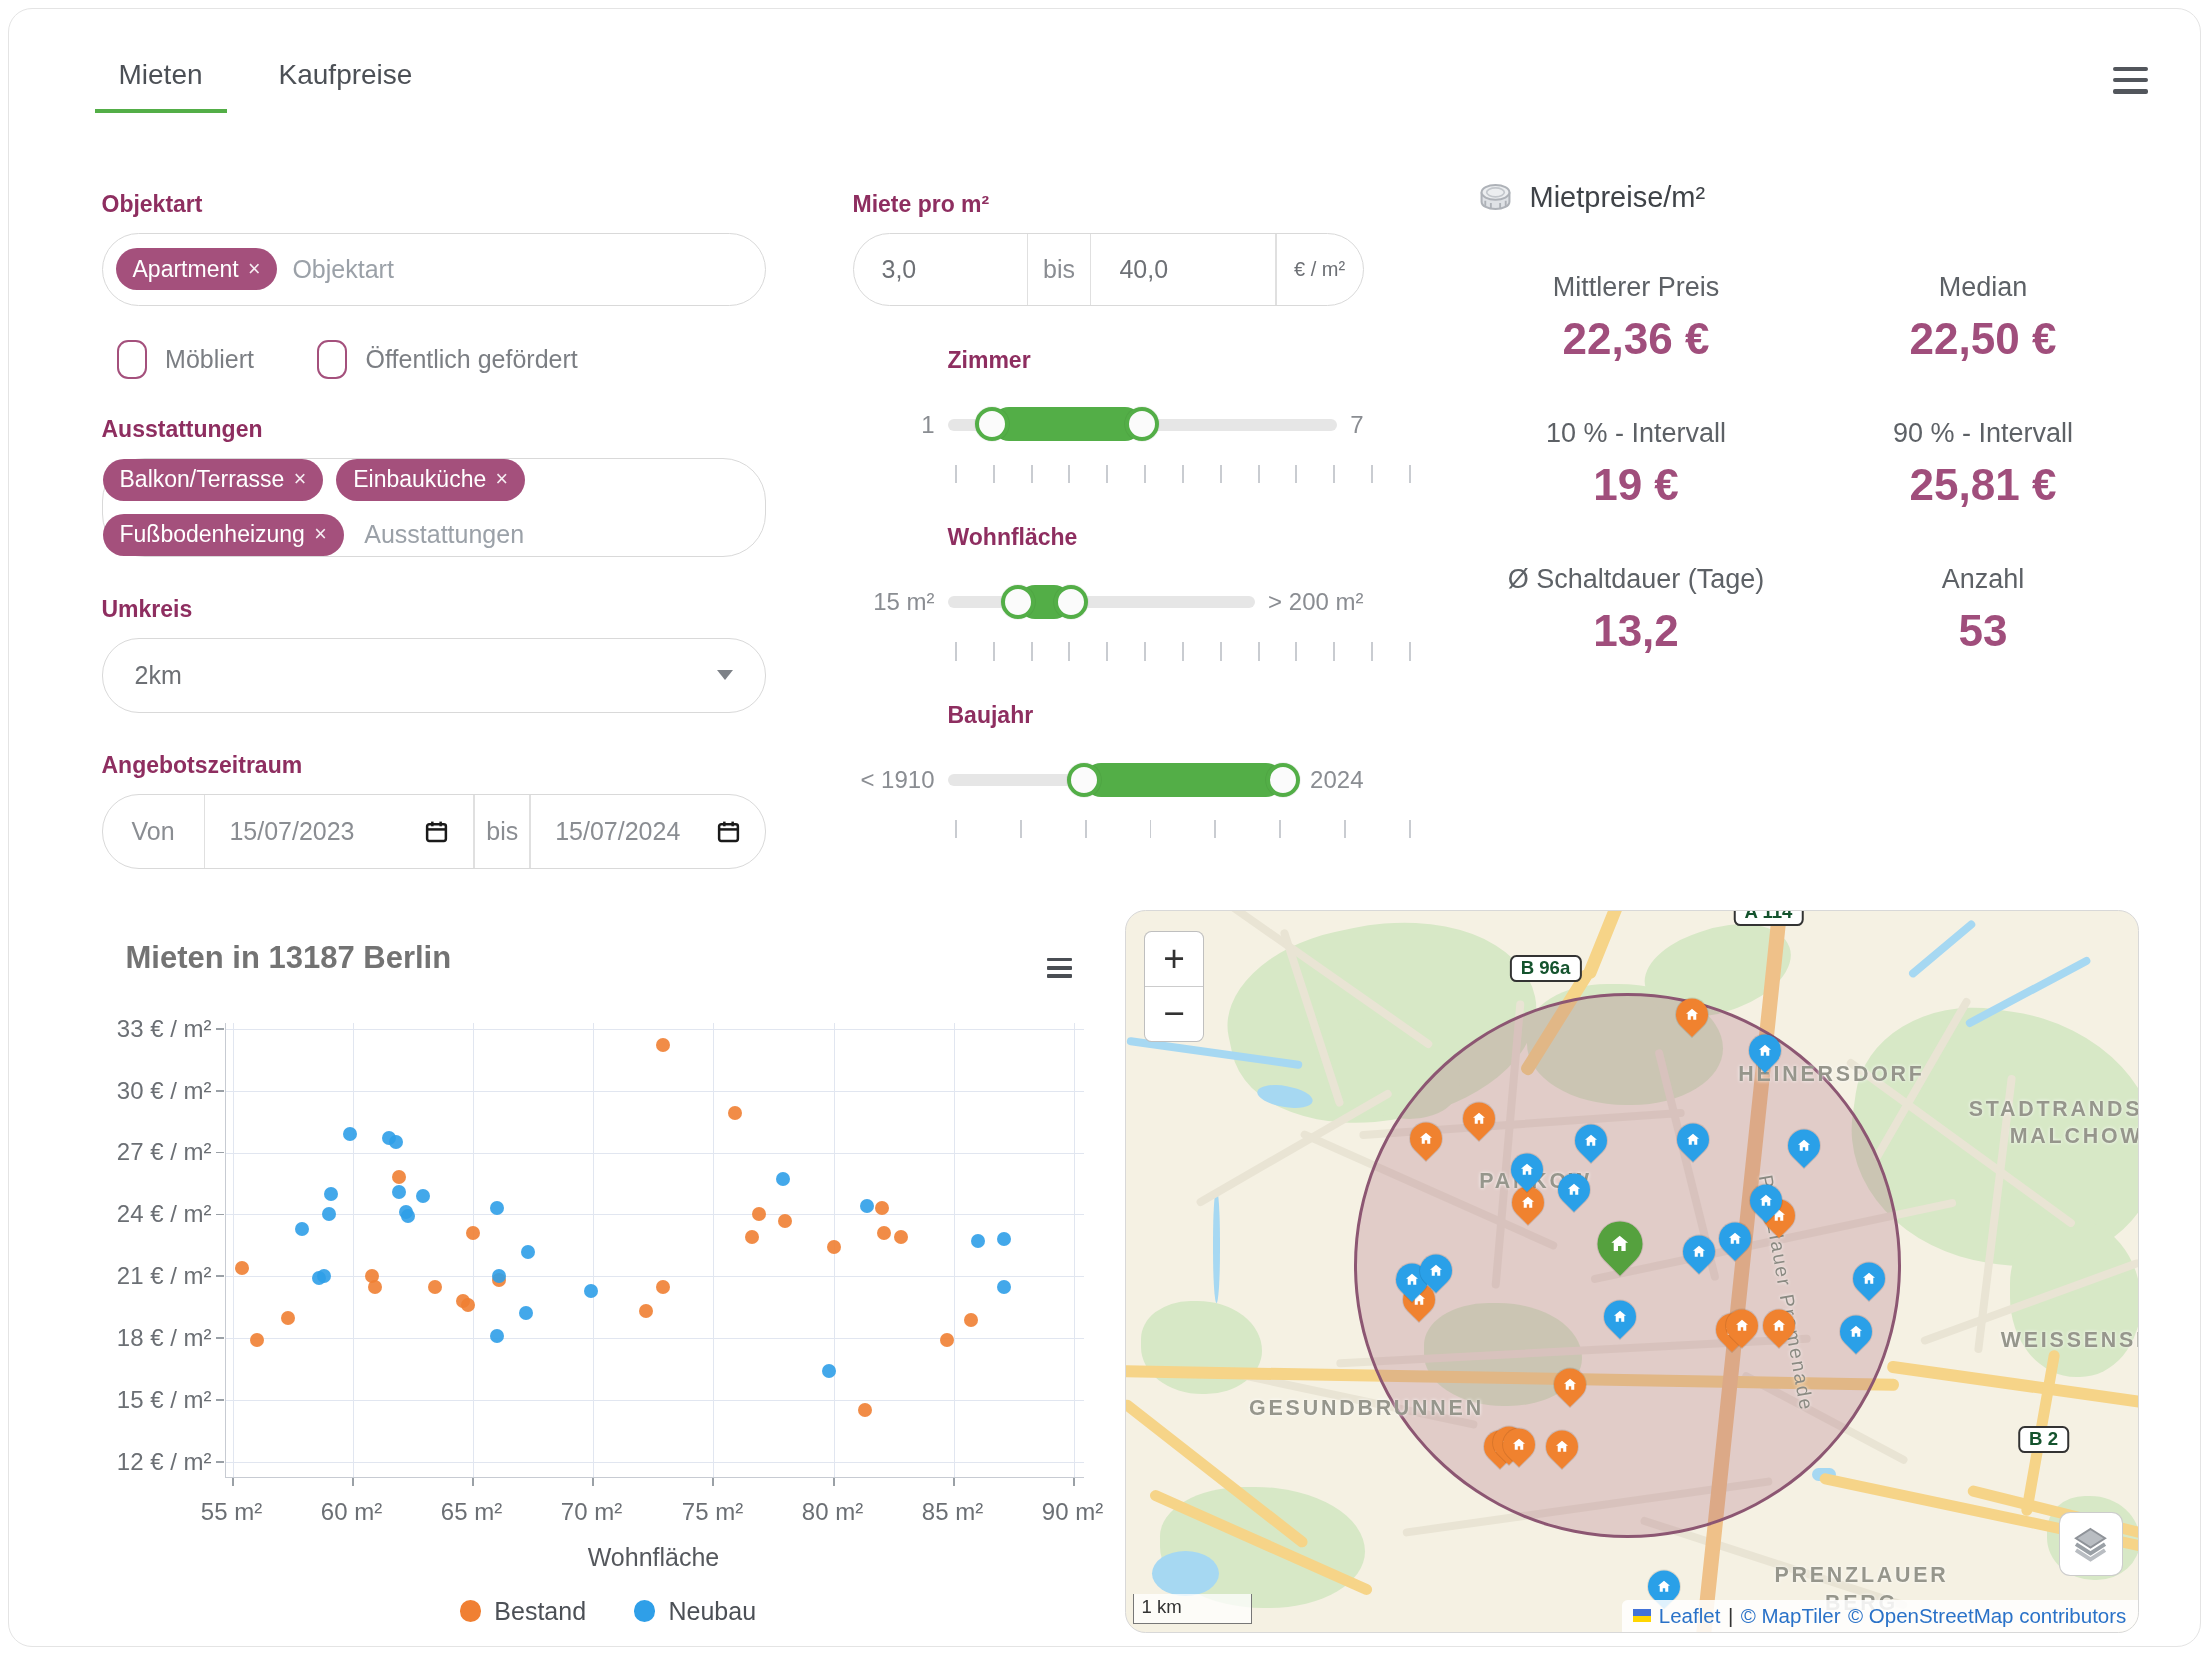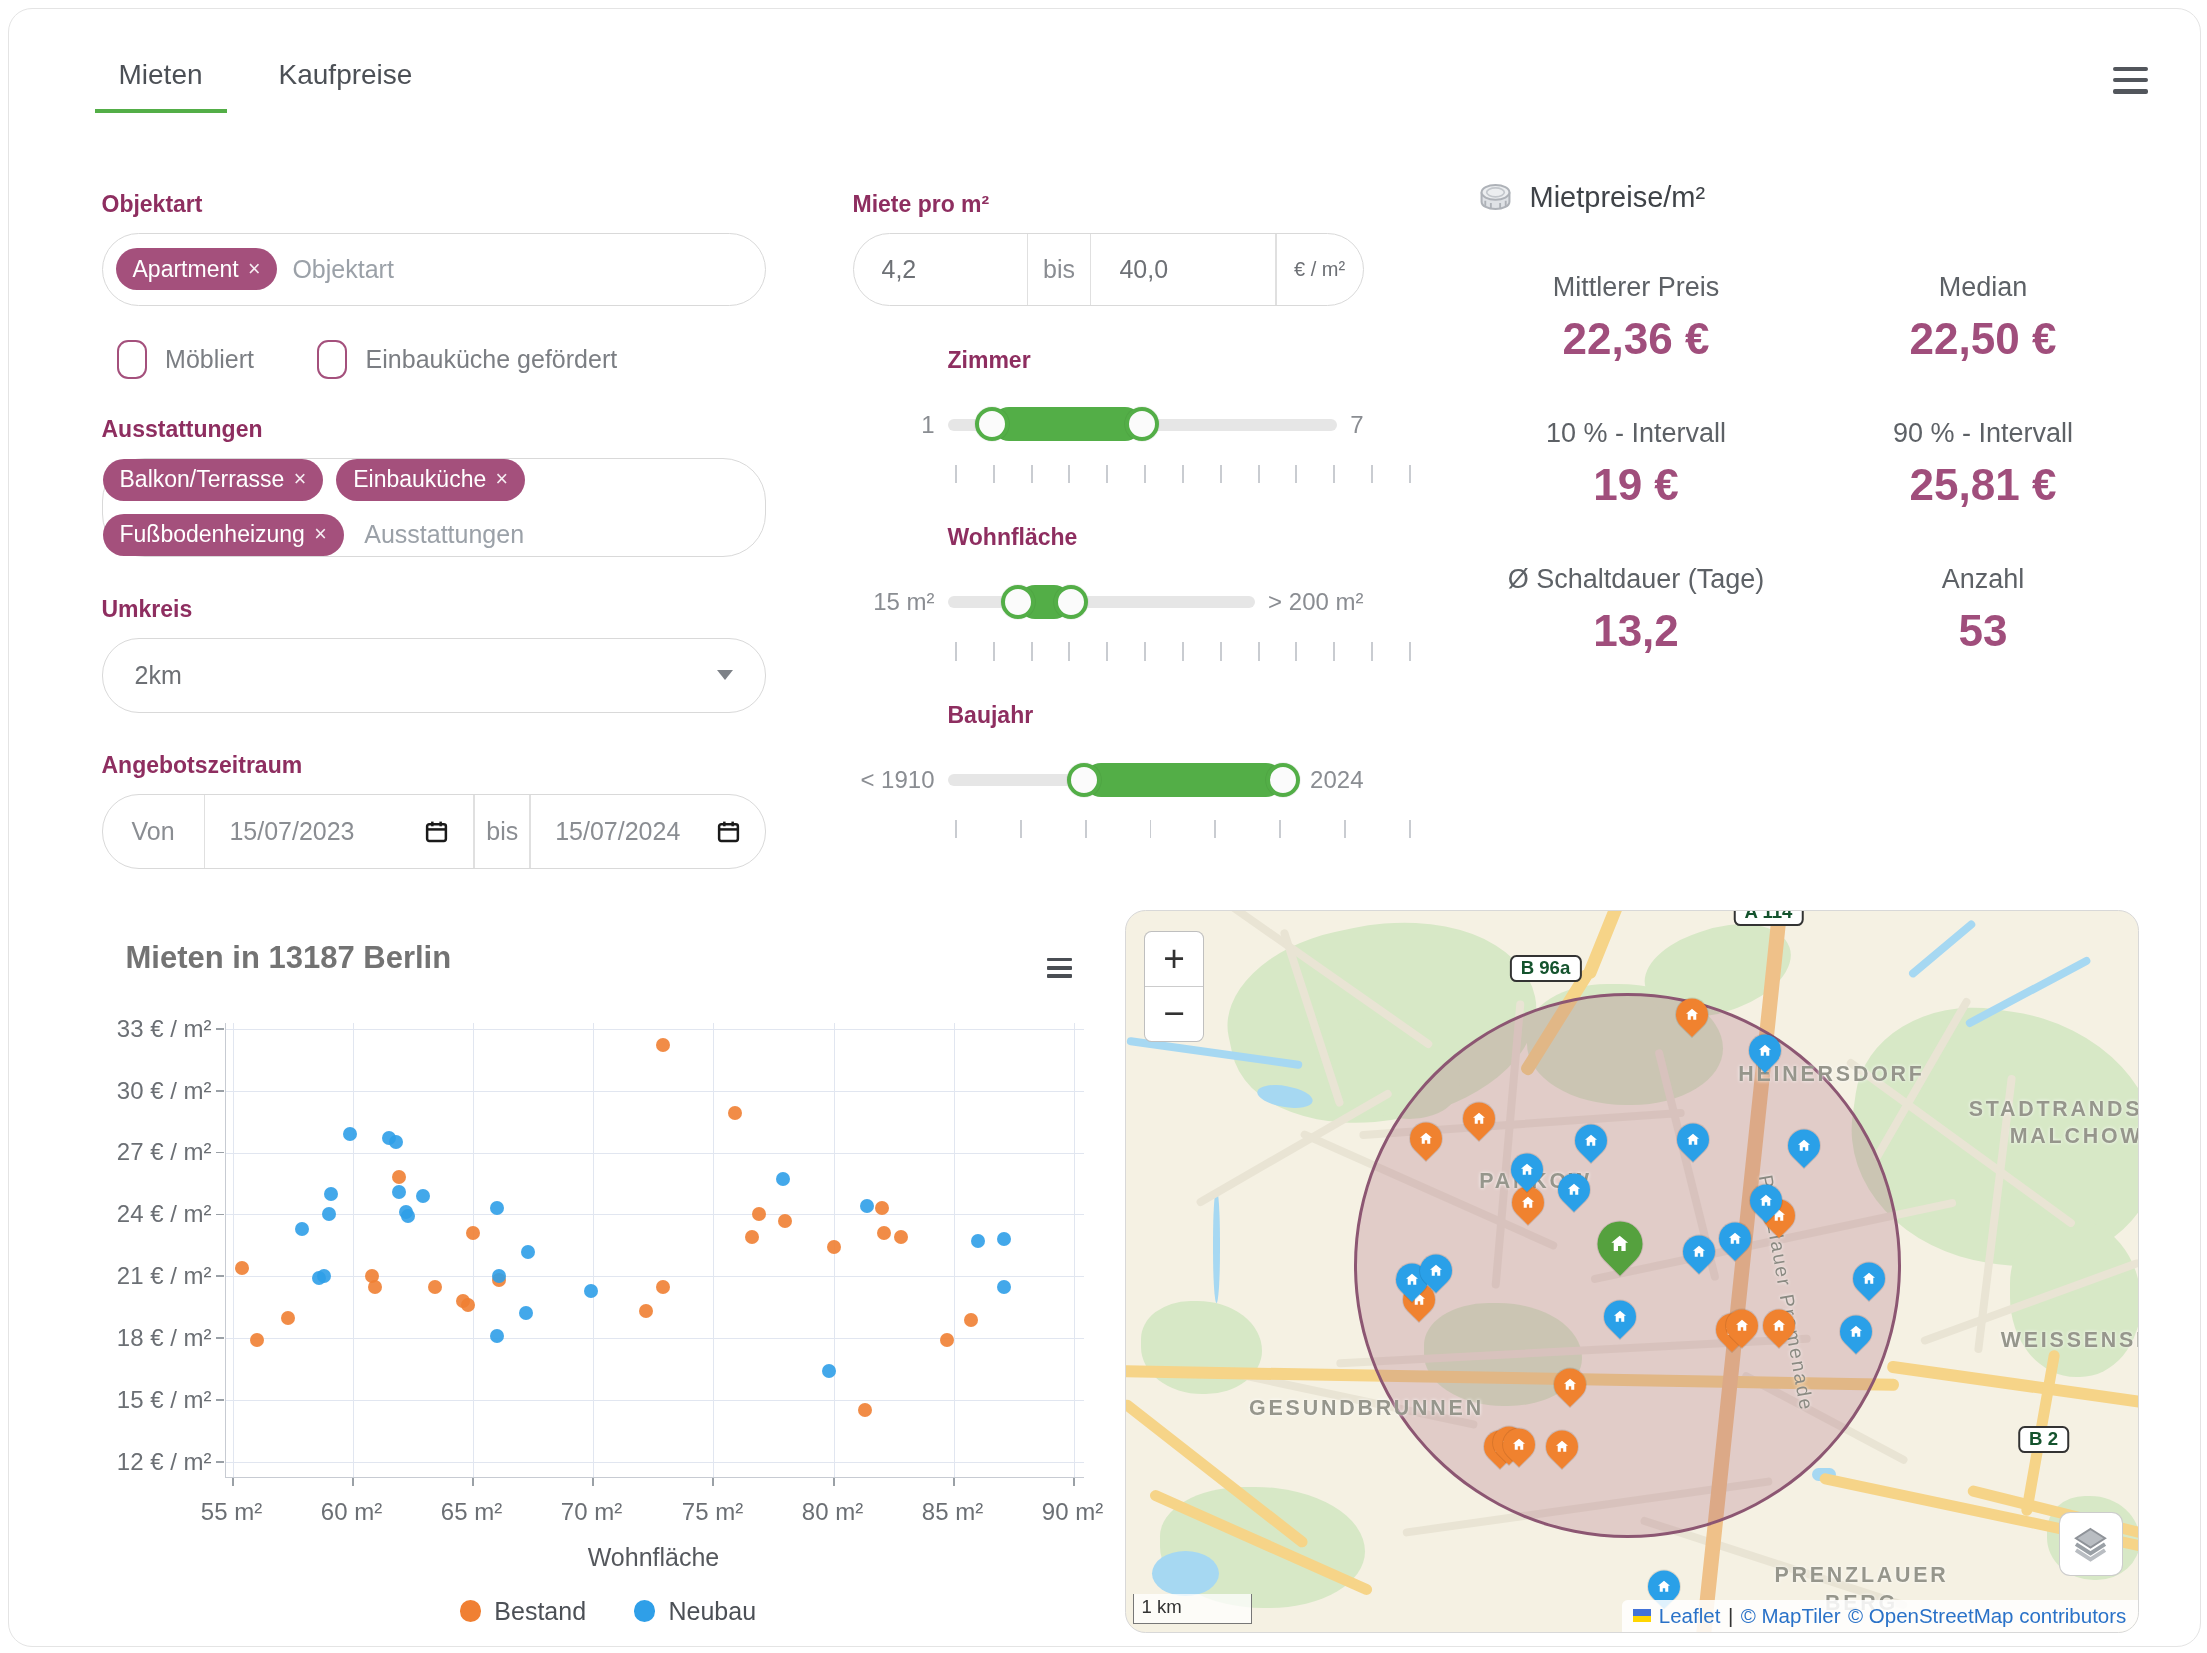--- a/index.html
+++ b/index.html
@@ -109,21 +109,21 @@
         </span>
       <span class="ph">Objektart</span>
     </div>
     <div class="cbrow" id="cbrow">
         <div class="cbitem">
           <div class="cb"></div>
           <div class="cblabel">Möbliert</div>
         </div>
         <div class="cbitem">
           <div class="cb"></div>
-          <div class="cblabel">Einbauküche gefördert</div>
+          <div class="cblabel">Öffentlich gefördert</div>
         </div>
       </div>
     <div class="plabel">Ausstattungen</div>
     <div class="pill" style="border-radius:43px;margin-top:15px;align-items:flex-start;">
       <div style="display:flex;flex-wrap:wrap;gap:13px;align-items:center;max-width:522px;" id="ausstattungen-chips">
           <span class="chip">
             <span>Balkon/Terrasse</span>
             <span class="x">×</span>
           </span>
           <span class="chip">
@@ -166,21 +166,21 @@
             <line x1="8" y1="2.5" x2="8" y2="7" stroke="#1a1a1a" stroke-width="2.4"></line>
             <line x1="16" y1="2.5" x2="16" y2="7" stroke="#1a1a1a" stroke-width="2.4"></line>
           </svg>
       </div>
     </div>
   </div>
 
   <div class="col2">
     <div class="plabel">Miete pro m²</div>
     <div class="pill" style="height:73px;margin-top:15px;">
-      <div style="width:34%;padding-left:28px;font-size:25px;color:#6d7075;box-sizing:border-box;">4,2</div>
+      <div style="width:34%;padding-left:28px;font-size:25px;color:#6d7075;box-sizing:border-box;">3,0</div>
       <div class="seg-divider"></div>
       <div style="width:12%;text-align:center;font-size:25px;color:#8a8d92;">bis</div>
       <div class="seg-divider"></div>
       <div style="width:36%;padding-left:28px;font-size:25px;color:#6d7075;box-sizing:border-box;">40,0</div>
       <div class="seg-divider"></div>
       <div style="flex:1;text-align:center;font-size:20px;color:#6d7075;">€ / m²</div>
     </div>
     <div id="sliders">
         <div class="slider-block">
           <div class="plabel" style="margin-left: 95px;">Zimmer</div>

